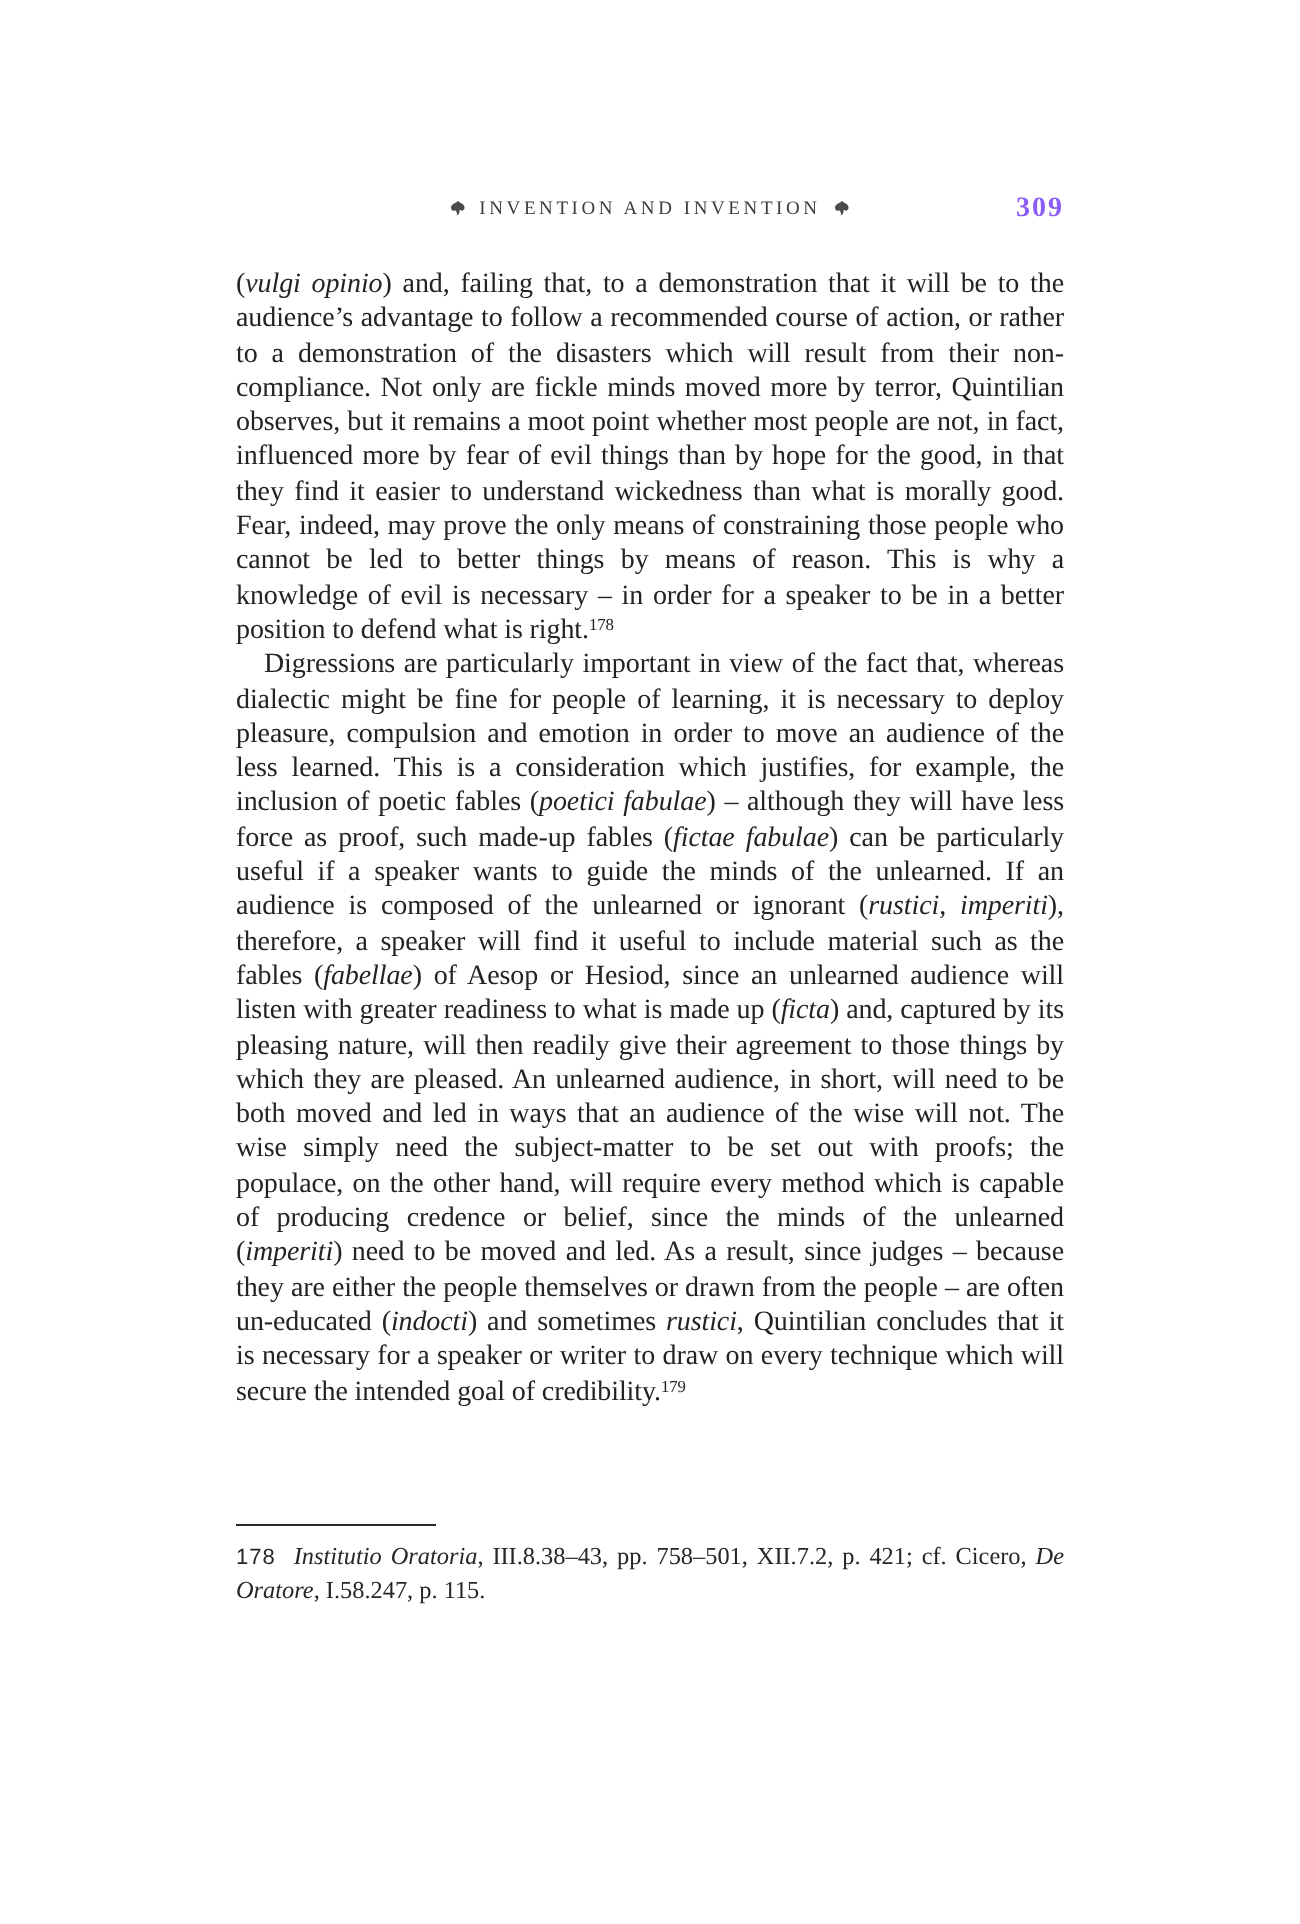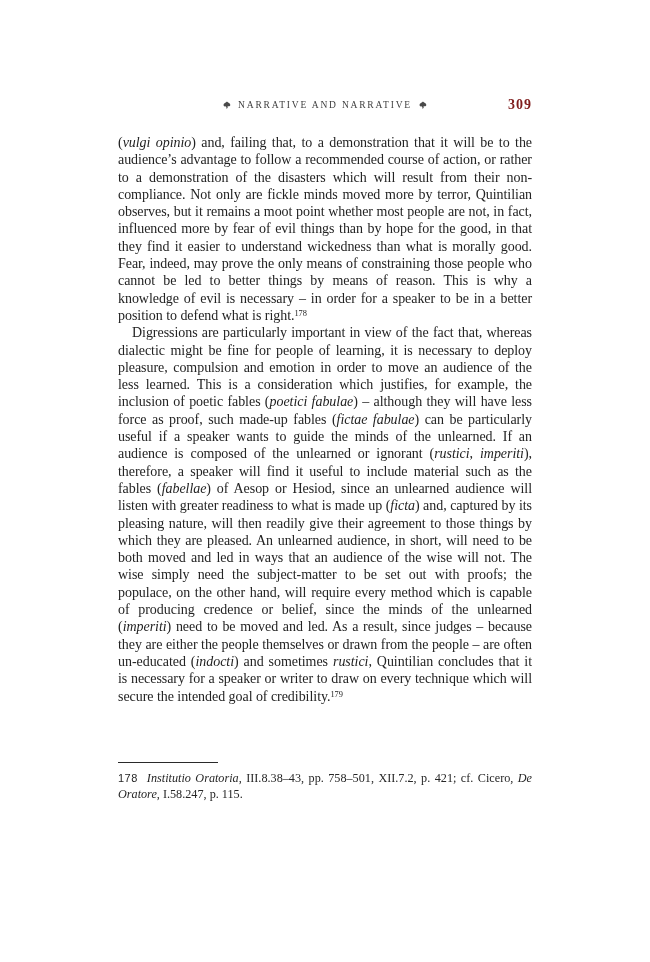--- a/index.html
+++ b/index.html
@@ -40,21 +40,21 @@
     vertical-align: -1px;
     margin: 0 7px;
   }
   .page-num {
     position: absolute;
     right: 0;
     top: -3px;
     font-family: "Liberation Serif", serif;
     font-weight: bold;
     font-size: 14px;
-    color: #7f1d1d;
+    color: #8b5cf6;
     letter-spacing: 1px;
   }
   
   .body-text {
     position: absolute;
     top: 134px;
     left: 118px;
     width: 414px;
   }
   .para {
@@ -104,21 +104,21 @@
 </style>
 </head>
 <body>
 
 <div class="page">
 
   <header class="running-header">
     <div class="rh-center">
       <span class="fleuron"><svg width="8" height="8" viewBox="0 0 12 12">
             <path d="M6 0.6 C7.4 2.6 11.3 2.9 10.9 6 C10.6 8.5 8.2 8.3 6.9 7.4 C7.7 9.3 6.7 11 5 11.7 C5.6 10 5.1 8.7 3.9 7.7 C2.5 8.6 0.8 8 0.8 5.7 C0.8 2.9 4.6 2.6 6 0.6 Z" fill="#4a4a4a"></path>
-          </svg></span><span>NARRATIVE AND NARRATIVE</span><span class="fleuron"><svg width="8" height="8" viewBox="0 0 12 12">
+          </svg></span><span>INVENTION AND INVENTION</span><span class="fleuron"><svg width="8" height="8" viewBox="0 0 12 12">
             <path d="M6 0.6 C7.4 2.6 11.3 2.9 10.9 6 C10.6 8.5 8.2 8.3 6.9 7.4 C7.7 9.3 6.7 11 5 11.7 C5.6 10 5.1 8.7 3.9 7.7 C2.5 8.6 0.8 8 0.8 5.7 C0.8 2.9 4.6 2.6 6 0.6 Z" fill="#4a4a4a"></path>
           </svg></span>
     </div>
     <span class="page-num">309</span>
   </header>
 
   <main class="body-text">
     <p class="para"><span>(</span><i>vulgi opinio</i><span>) and, failing that, to a demonstration that it will be to the audience’s advantage to follow a recommended course of action, or rather to a demonstration of the disasters which will result from their non-compliance. Not only are fickle minds moved more by terror, Quintilian observes, but it remains a moot point whether most people are not, in fact, influenced more by fear of evil things than by hope for the good, in that they find it easier to understand wickedness than what is morally good. Fear, indeed, may prove the only means of constraining those people who cannot be led to better things by means of reason. This is why a knowledge of evil is necessary – in order for a speaker to be in a better position to defend what is right.</span><sup>178</sup></p>
     <p class="para indent"><span>Digressions are particularly important in view of the fact that, whereas dialectic might be fine for people of learning, it is necessary to deploy pleasure, compulsion and emotion in order to move an audience of the less learned. This is a consideration which justifies, for example, the inclusion of poetic fables (</span><i>poetici fabulae</i><span>) – although they will have less force as proof, such made-up fables (</span><i>fictae fabulae</i><span>) can be particularly useful if a speaker wants to guide the minds of the unlearned. If an audience is composed of the unlearned or ignorant (</span><i>rustici</i><span>, </span><i>imperiti</i><span>), therefore, a speaker will find it useful to include material such as the fables (</span><i>fabellae</i><span>) of Aesop or Hesiod, since an unlearned audience will listen with greater readiness to what is made up (</span><i>ficta</i><span>) and, captured by its pleasing nature, will then readily give their agreement to those things by which they are pleased. An unlearned audience, in short, will need to be both moved and led in ways that an audience of the wise will not. The wise simply need the subject-matter to be set out with proofs; the populace, on the other hand, will require every method which is capable of producing credence or belief, since the minds of the unlearned (</span><i>imperiti</i><span>) need to be moved and led. As a result, since judges – because they are either the people themselves or drawn from the people – are often un-educated (</span><i>indocti</i><span>) and sometimes </span><i>rustici</i><span>, Quintilian concludes that it is necessary for a speaker or writer to draw on every technique which will secure the intended goal of credibility.</span><sup>179</sup></p>
   </main>

